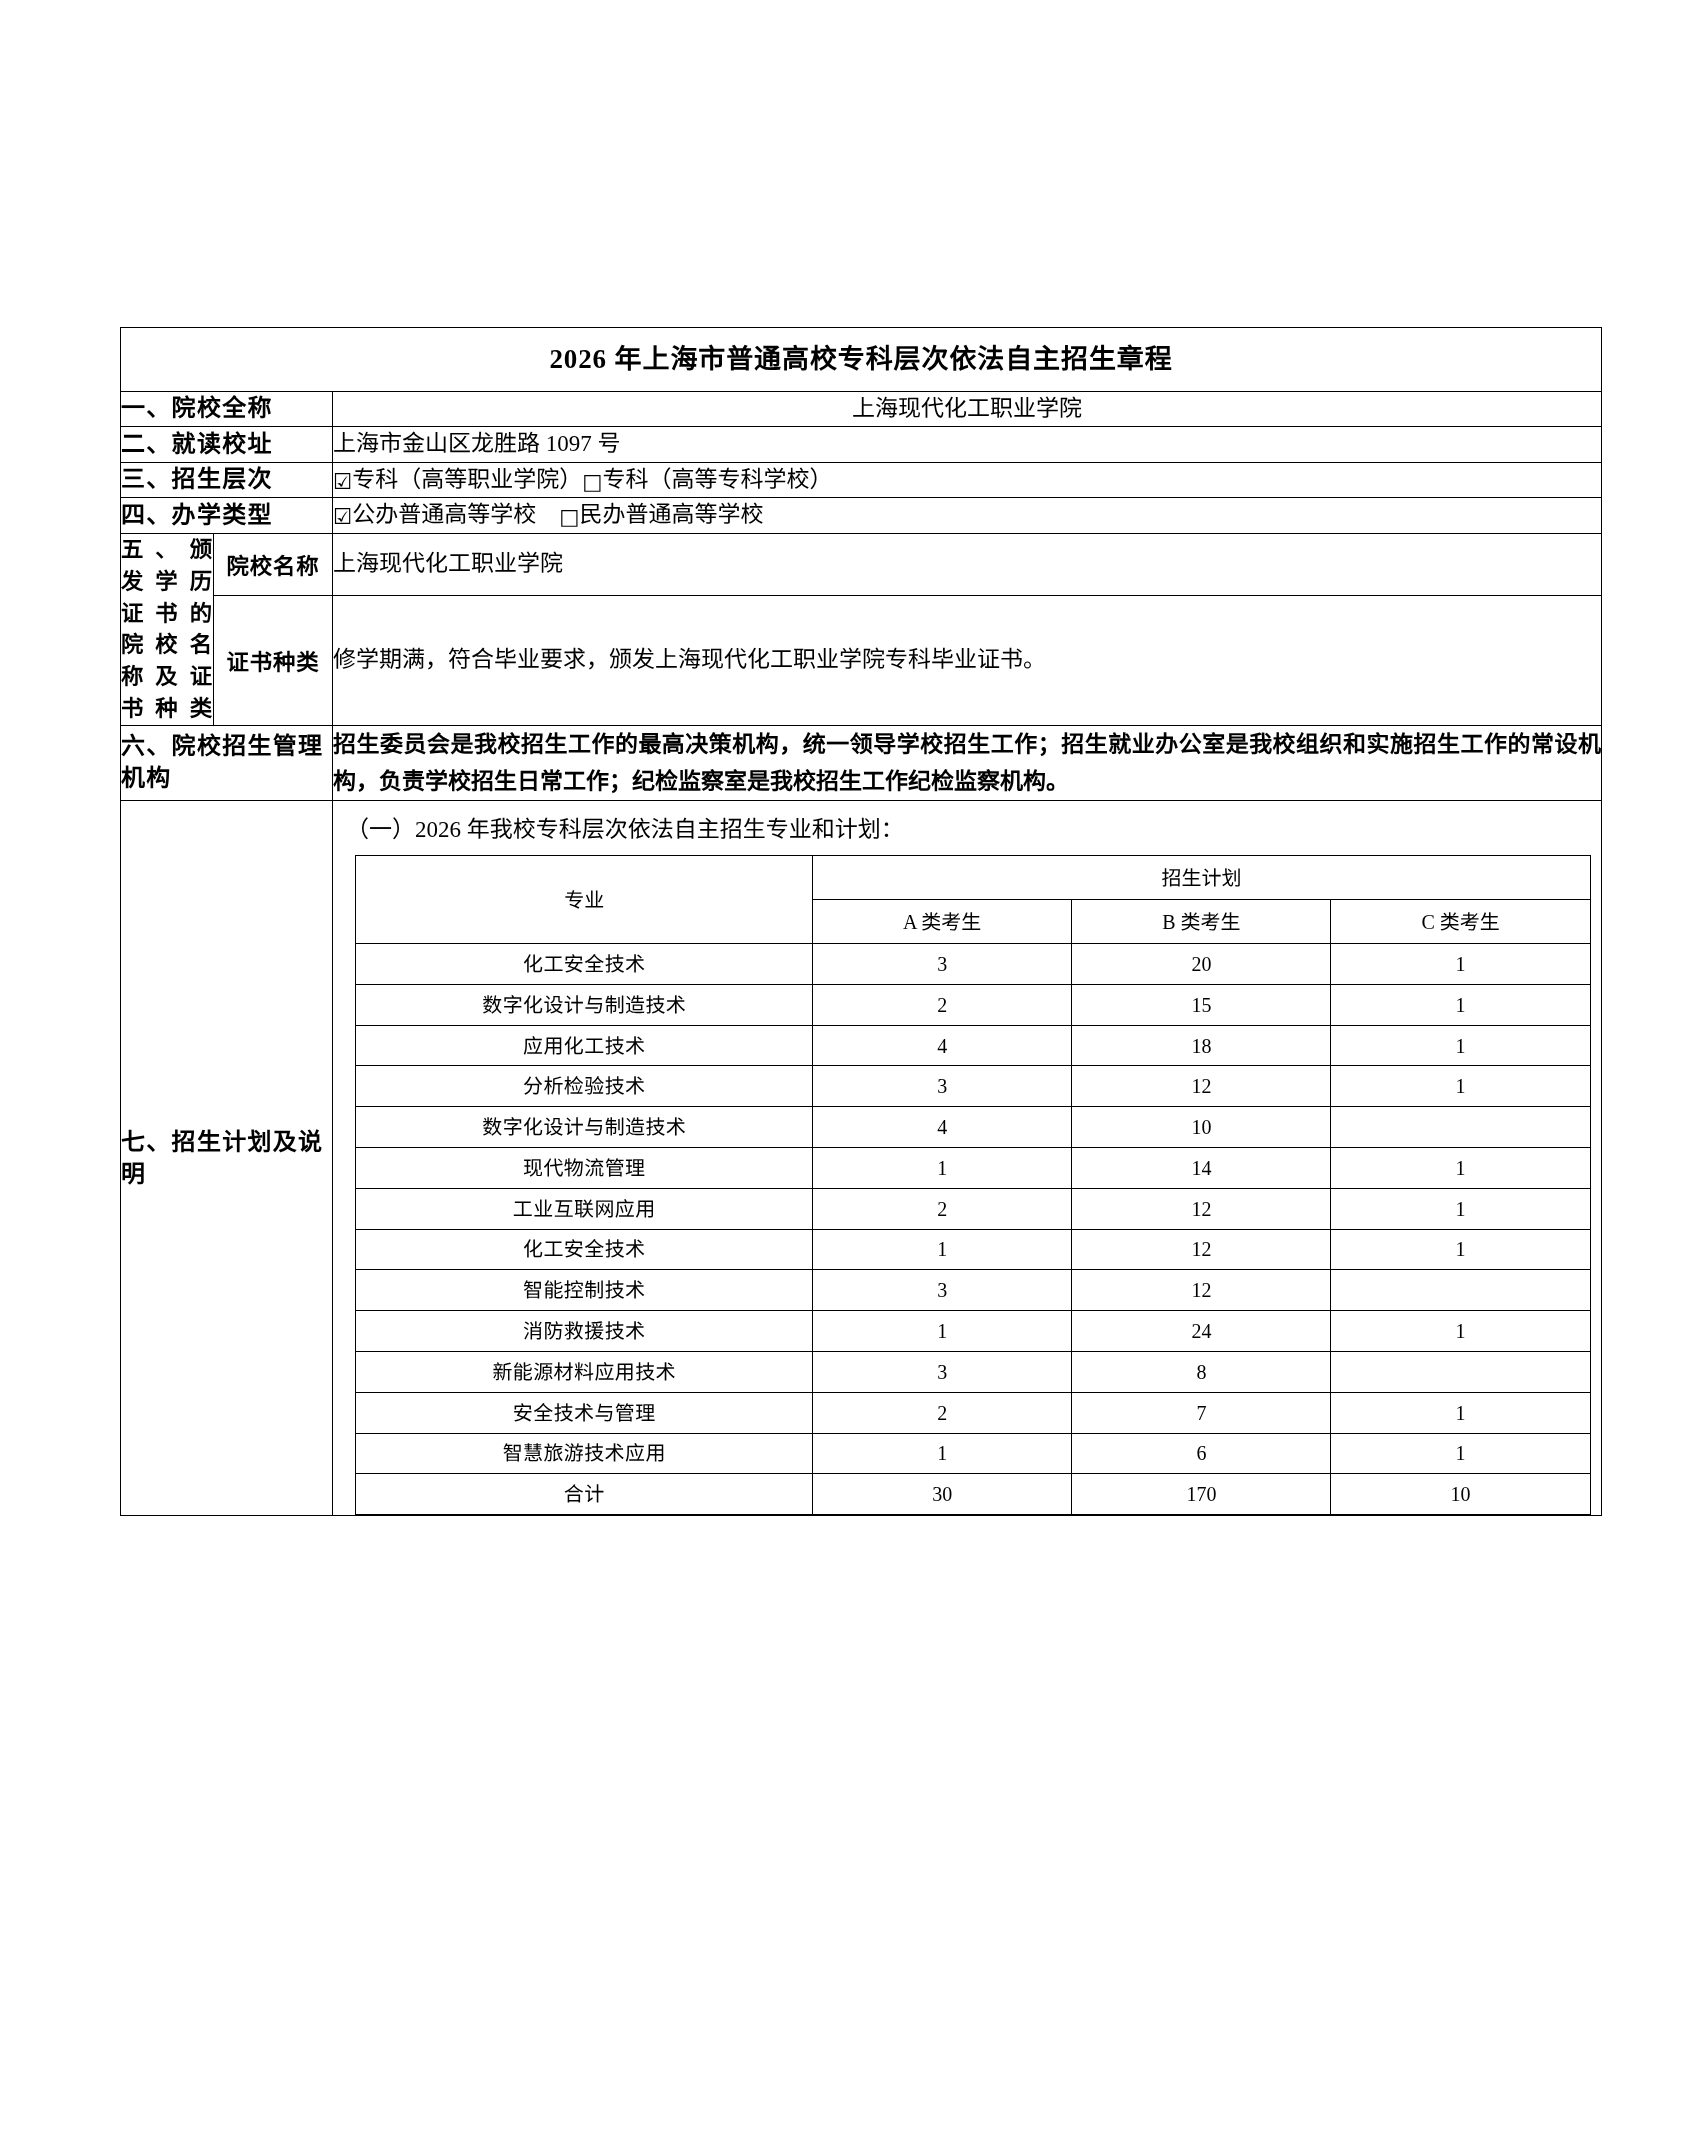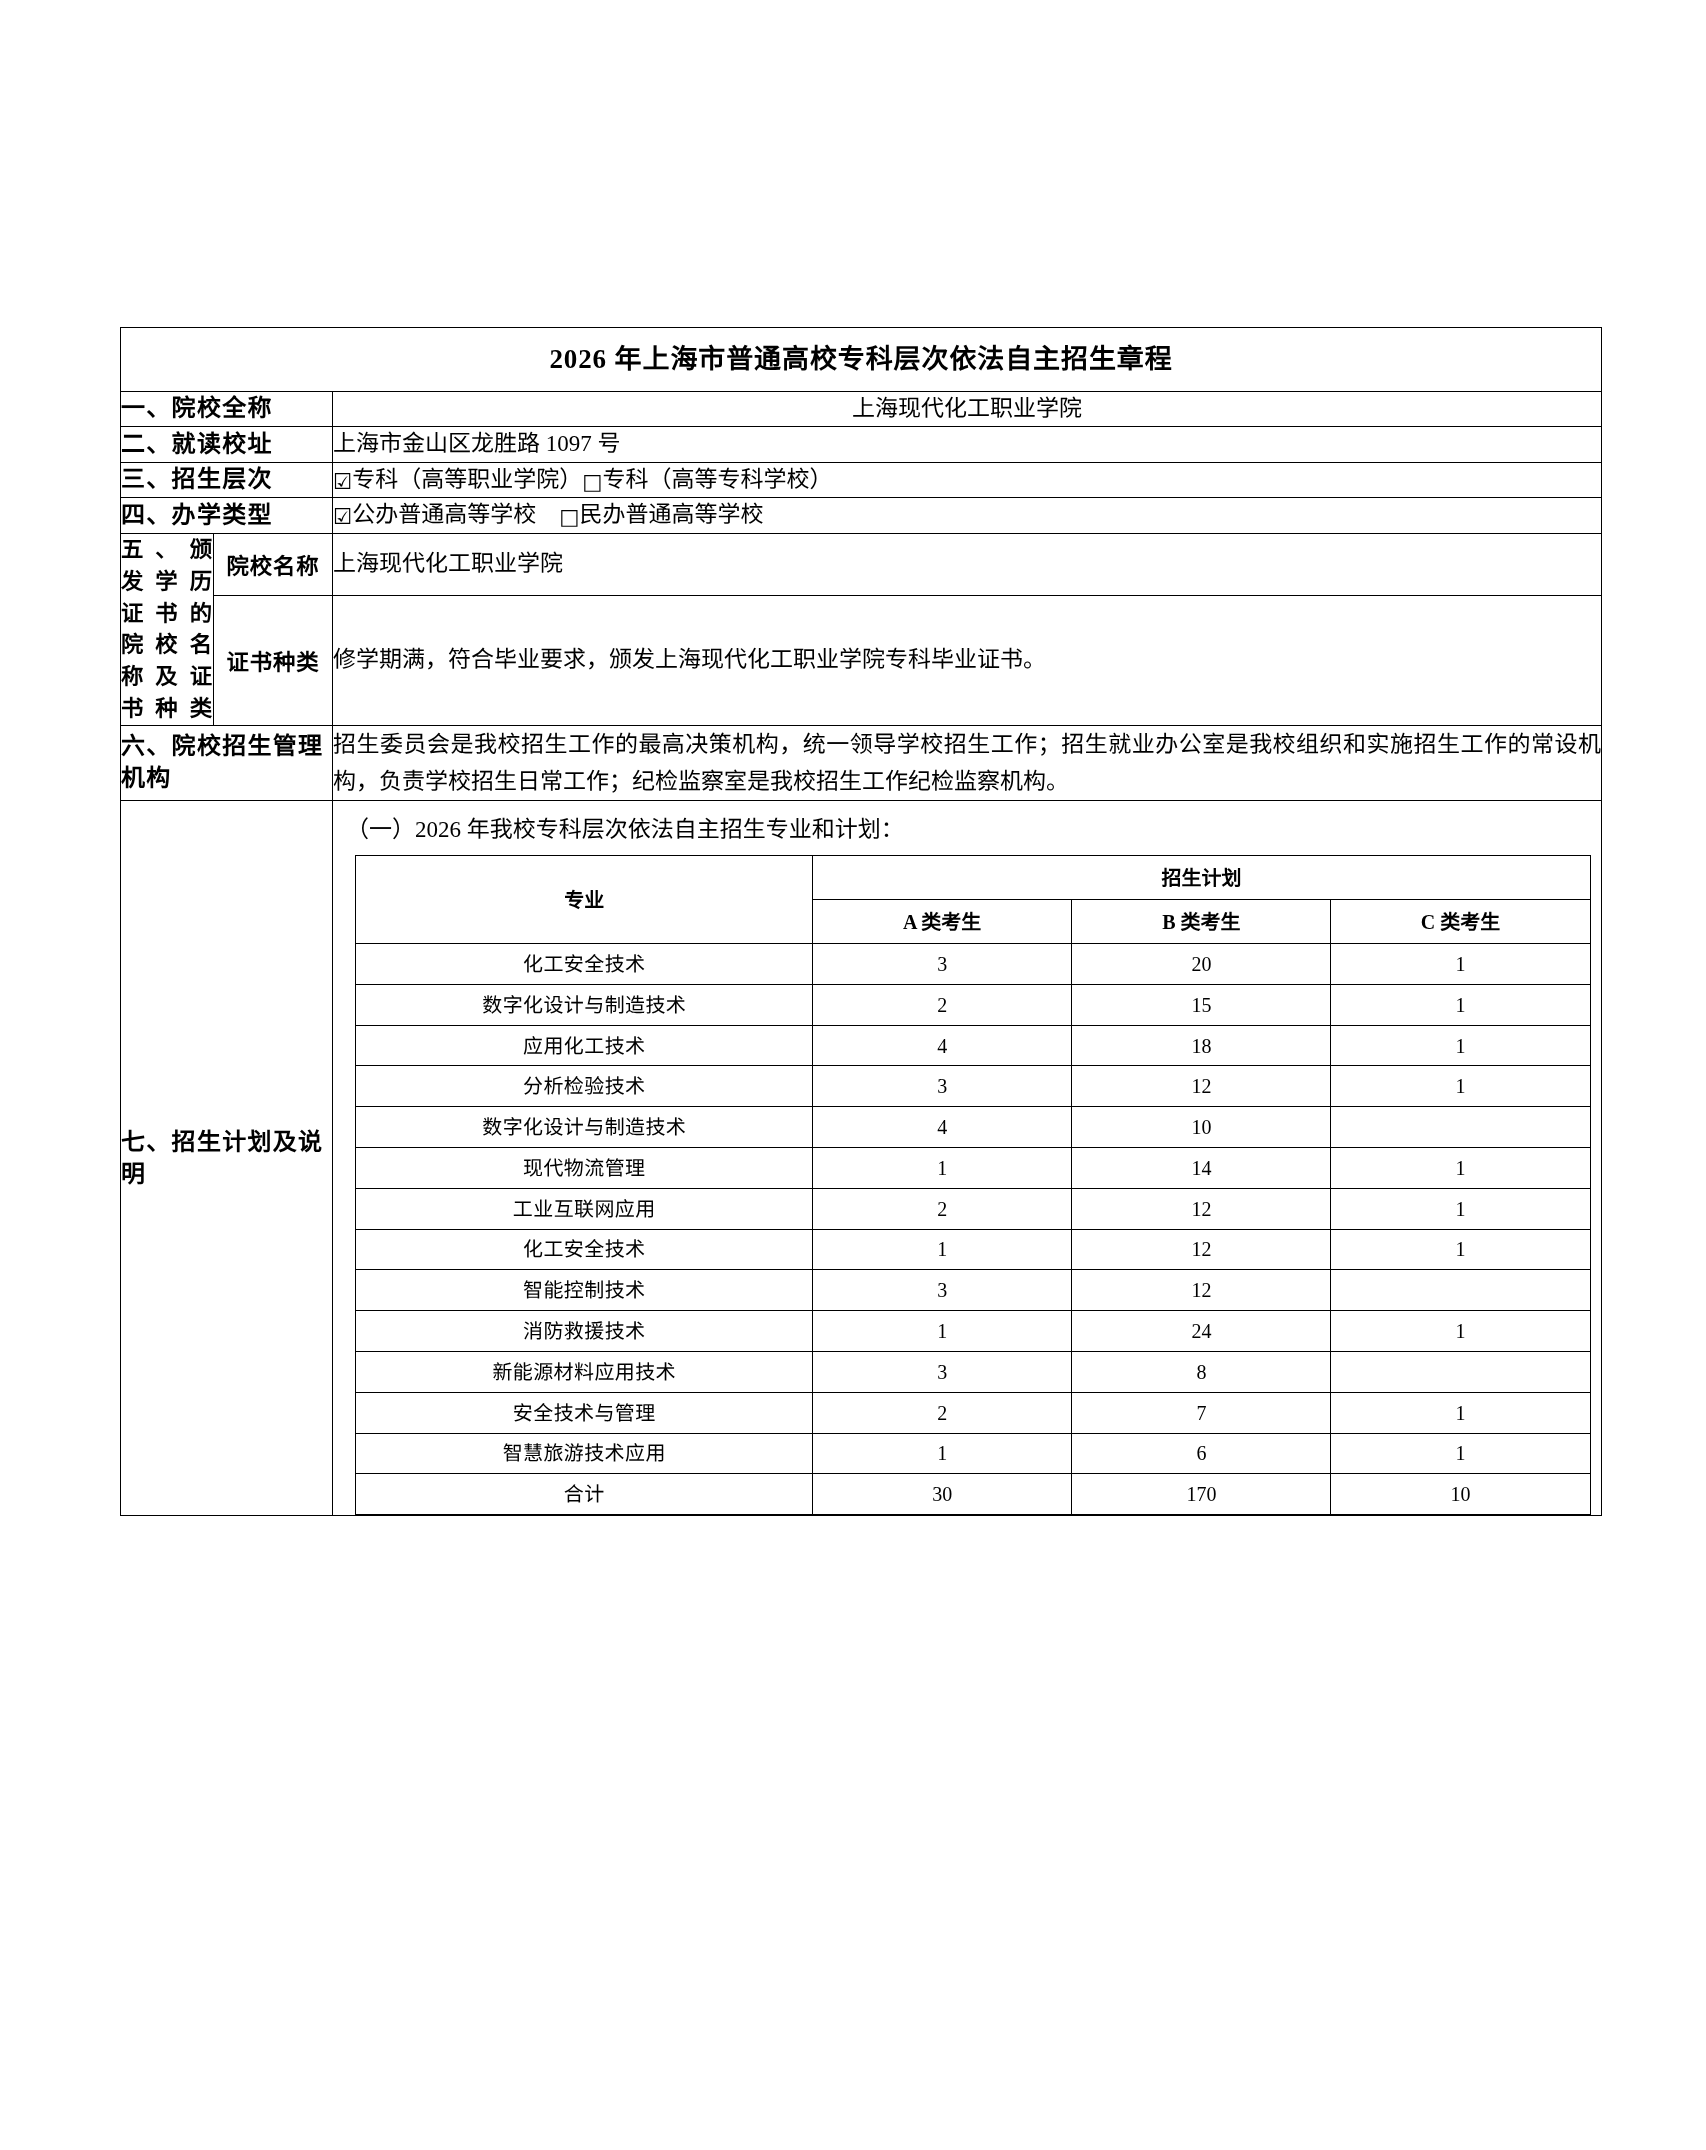--- a/index.html
+++ b/index.html
@@ -88,21 +88,21 @@
     text-align-last: justify;
   }
 
   .para {
     font-size: 23px;
     line-height: 1.62;
     padding: 11.2px 13px 12px 13px;
     text-align: justify;
     text-justify: inter-ideograph;
   }
-  .para p { margin: 0; text-indent: 0; }
+  .para p { margin: 0; text-indent: 0; font-weight: bold; }
 
   .checkbox {
     font-family: "DejaVu Sans", sans-serif;
     font-size: 21.5px;
     line-height: 1;
     display: inline-block;
     vertical-align: -1.7px;
   }
 
   .sec7-label {
@@ -138,21 +138,21 @@
   table.plan td, table.plan th {
     border: 1.3px solid #000000;
     padding: 6.9px 2.6px;
     font-weight: 400;
     font-size: 20px;
     text-align: center;
     vertical-align: middle;
     line-height: 1.3;
   }
   table.plan th {
-    font-weight: 700;
+    font-weight: 400;
   }
   td.major-cell {
     font-size: 20px;
     letter-spacing: 0.4px;
   }
   td.num-cell {
     font-size: 20px;
   }
   .plan-hdr-major { height: 73px; }
   .plan-row { height: 37px; }

